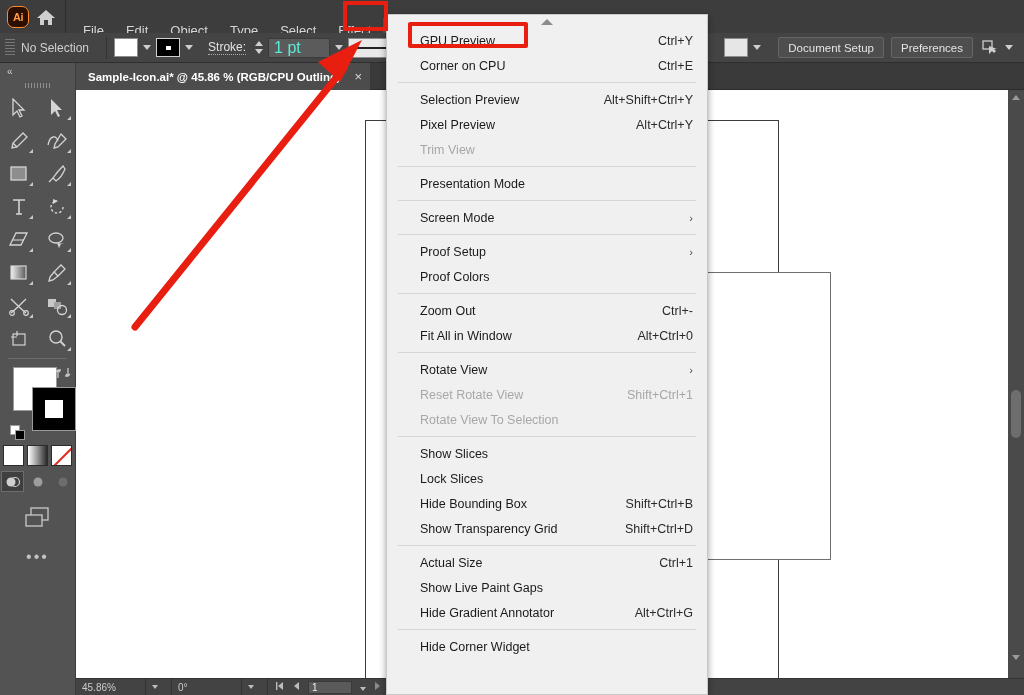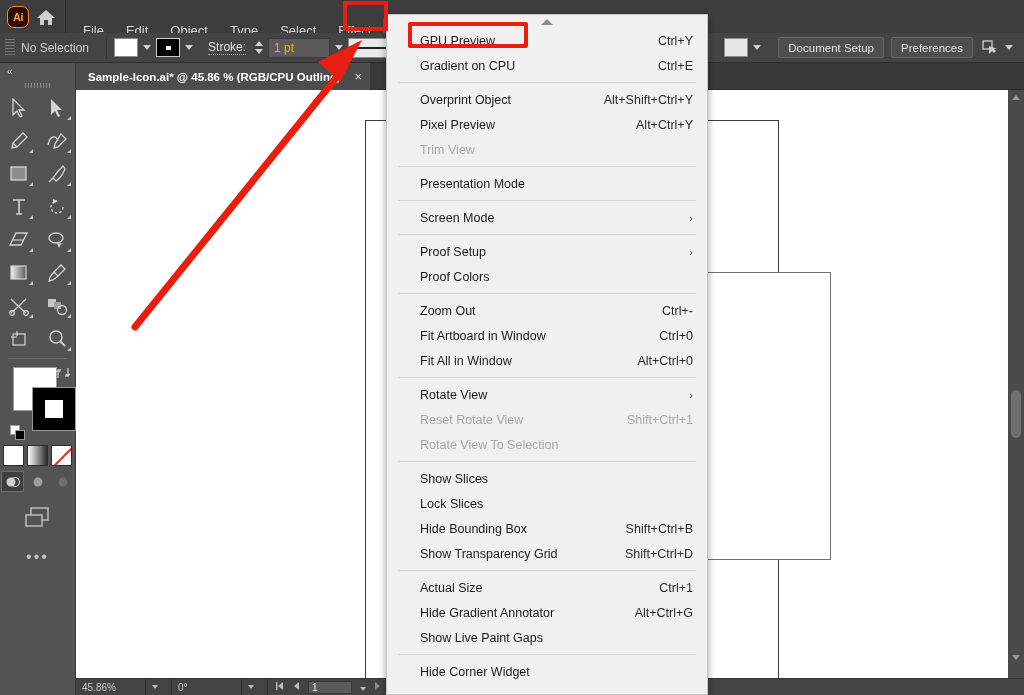--- a/index.html
+++ b/index.html
@@ -49,21 +49,21 @@
   }
   .swatch-stroke i { display: block; width: 9px; height: 8px; background: #fff; border: 2px solid #000; }
   .caret-btn { width: 18px; height: 22px; display: flex; align-items: center; justify-content: center; }
   .caret { width: 0; height: 0; border-left: 4px solid transparent; border-right: 4px solid transparent; border-top: 5px solid #cfcfcf; }
   .lbl-stroke { color: #e2e2e2; font-size: 12px; border-bottom: 1px dotted #aaa; margin-right: 7px; }
   .stepper { width: 12px; height: 20px; display: flex; flex-direction: column; justify-content: center; align-items: center; gap: 3px; margin-right: 3px; }
   .stepper .up { width:0;height:0;border-left:4px solid transparent;border-right:4px solid transparent;border-bottom:5px solid #d0d0d0; }
   .stepper .dn { width:0;height:0;border-left:4px solid transparent;border-right:4px solid transparent;border-top:5px solid #d0d0d0; }
   .stroke-field {
     width: 62px; height: 20px; background: #5b5b5b; border: 1px solid #3a3a3a;
-    color: #eab308; font-size: 12px; display: flex; align-items: center; padding-left: 5px;
+    color: #5eead4; font-size: 16px; display: flex; align-items: center; padding-left: 5px;
   }
   .profile-box {
     height: 20px; width: 132px; background: #e9e9e9; border: 1px solid #8a8a8a;
     display: flex; align-items: center; padding: 0 4px;
   }
   .profile-line { flex: 1; height: 2px; background: #222; }
   .u-text { color: #e6e6e6; font-size: 12px; margin-left: 4px; }
   .opacity-sw { width: 24px; height: 19px; background: #e6e6e6; border: 1px solid #8d8d8d; }
   .cb-btn {
     height: 21px; padding: 0 9px; background: #4e4e4e; border: 1px solid #666;
@@ -504,26 +504,26 @@
   <div class="viewmenu">
     <div class="vm-scrollup">
         <i></i>
       </div>
     <div id="vm-items">
         <div class="mi">
           <span class="mi-label">GPU Preview</span>
           <span class="mi-accel">Ctrl+Y</span>
         </div>
         <div class="mi">
-          <span class="mi-label">Gradient on CPU</span>
+          <span class="mi-label">Corner on CPU</span>
           <span class="mi-accel">Ctrl+E</span>
         </div>
         <div class="mi-sep"></div>
         <div class="mi">
-          <span class="mi-label">Overprint Object</span>
+          <span class="mi-label">Selection Preview</span>
           <span class="mi-accel">Alt+Shift+Ctrl+Y</span>
         </div>
         <div class="mi">
           <span class="mi-label">Pixel Preview</span>
           <span class="mi-accel">Alt+Ctrl+Y</span>
         </div>
         <div class="mi disabled">
           <span class="mi-label">Trim View</span>
         </div>
         <div class="mi-sep"></div>
@@ -540,24 +540,20 @@
           <span class="mi-label">Proof Setup</span>
           <span class="mi-arrow">›</span>
         </div>
         <div class="mi">
           <span class="mi-label">Proof Colors</span>
         </div>
         <div class="mi-sep"></div>
         <div class="mi">
           <span class="mi-label">Zoom Out</span>
           <span class="mi-accel">Ctrl+-</span>
-        </div>
-        <div class="mi">
-          <span class="mi-label">Fit Artboard in Window</span>
-          <span class="mi-accel">Ctrl+0</span>
         </div>
         <div class="mi">
           <span class="mi-label">Fit All in Window</span>
           <span class="mi-accel">Alt+Ctrl+0</span>
         </div>
         <div class="mi-sep"></div>
         <div class="mi">
           <span class="mi-label">Rotate View</span>
           <span class="mi-arrow">›</span>
         </div>
@@ -582,25 +578,25 @@
         <div class="mi">
           <span class="mi-label">Show Transparency Grid</span>
           <span class="mi-accel">Shift+Ctrl+D</span>
         </div>
         <div class="mi-sep"></div>
         <div class="mi">
           <span class="mi-label">Actual Size</span>
           <span class="mi-accel">Ctrl+1</span>
         </div>
         <div class="mi">
+          <span class="mi-label">Show Live Paint Gaps</span>
+        </div>
+        <div class="mi">
           <span class="mi-label">Hide Gradient Annotator</span>
           <span class="mi-accel">Alt+Ctrl+G</span>
-        </div>
-        <div class="mi">
-          <span class="mi-label">Show Live Paint Gaps</span>
         </div>
         <div class="mi-sep"></div>
         <div class="mi">
           <span class="mi-label">Hide Corner Widget</span>
         </div>
       </div>
   </div>
 
   <div class="ann hl-view"></div>
   <div class="ann hl-gpu"></div>

